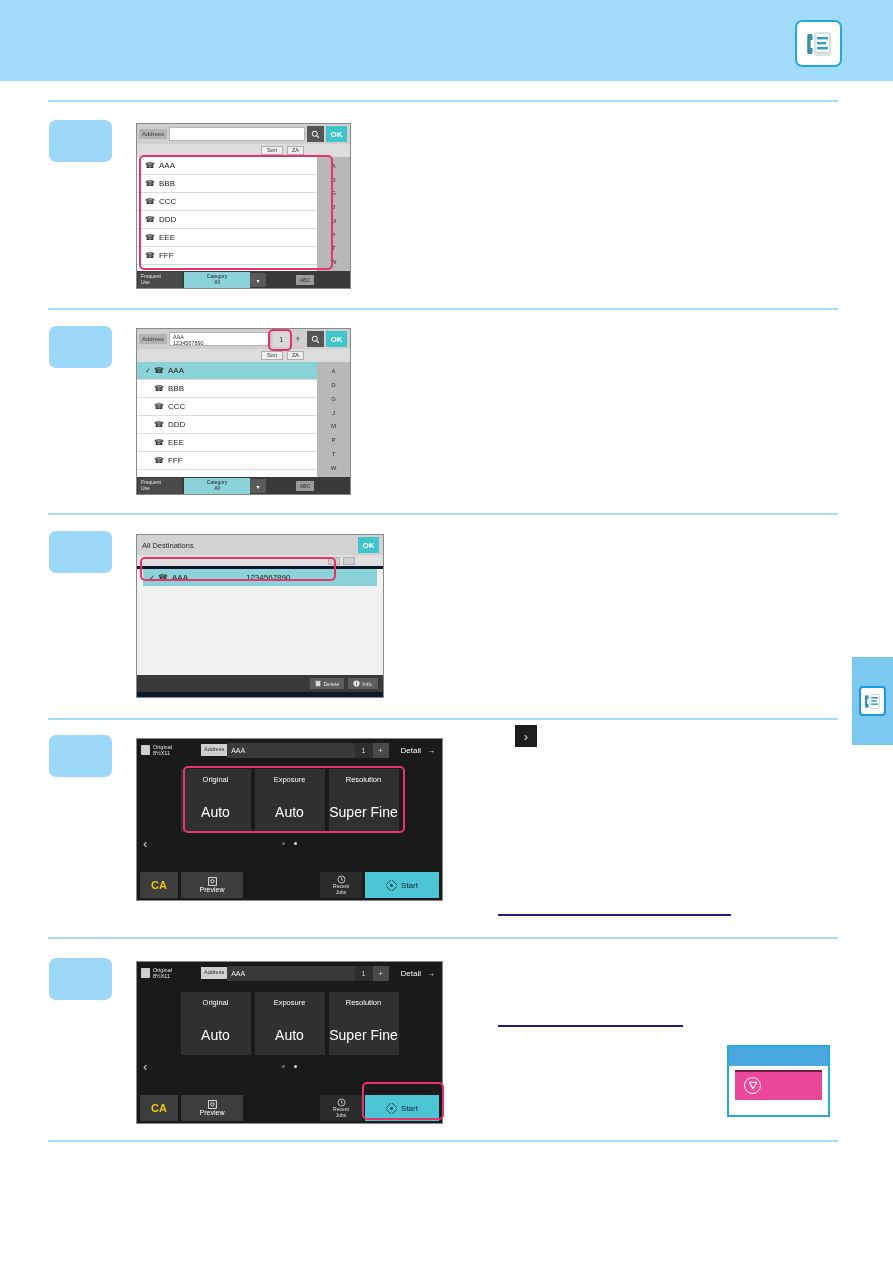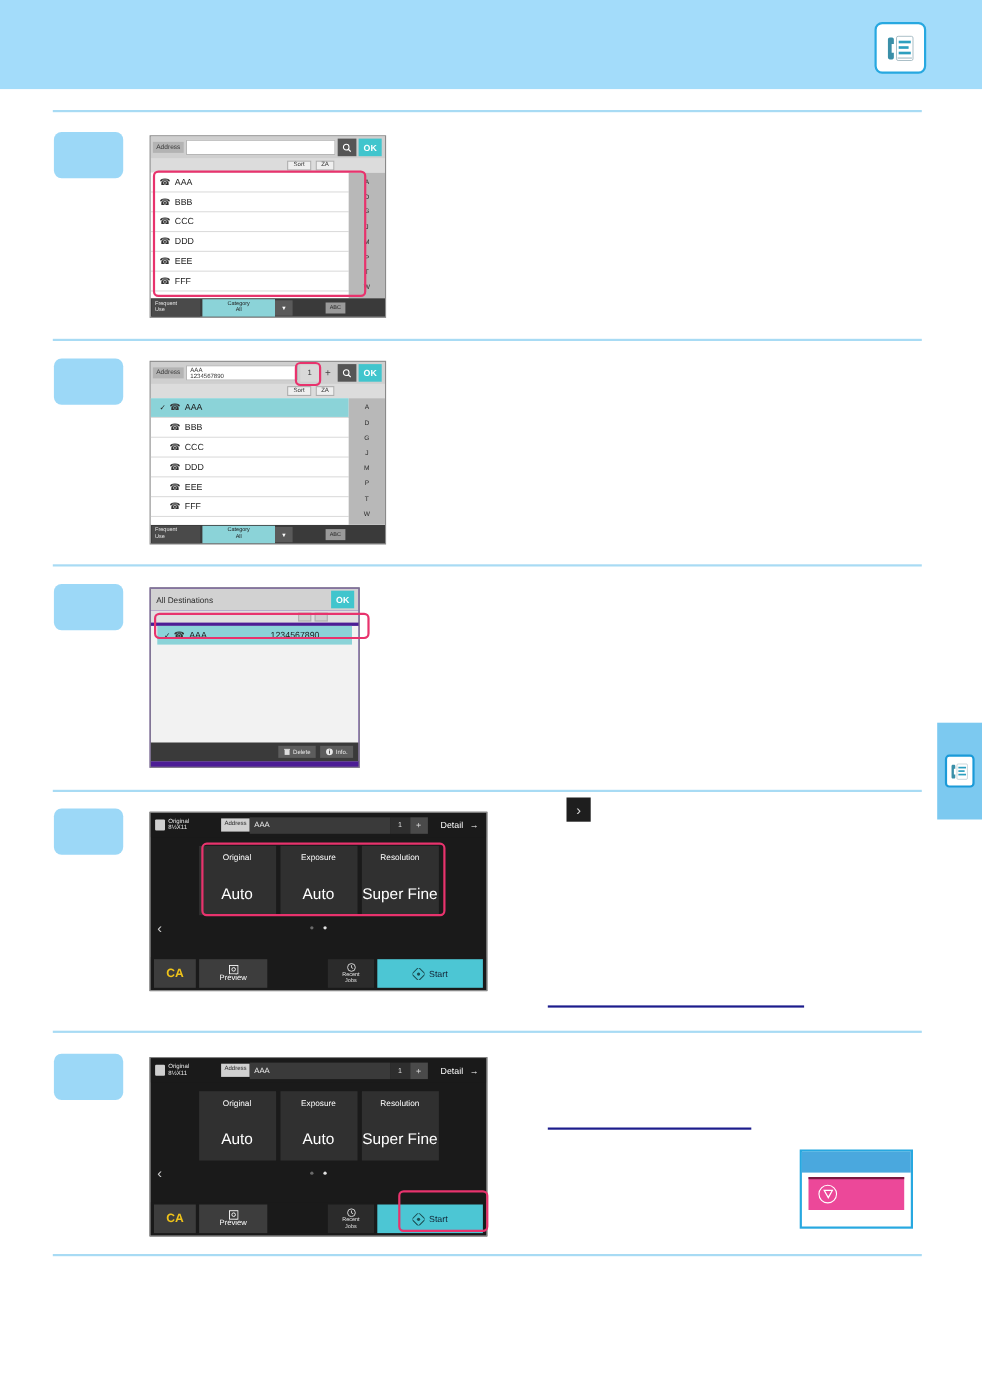--- a/index.html
+++ b/index.html
@@ -277,21 +277,21 @@
     font-size: 7px; line-height: 1.1;
   }
   .fx-spacer { flex: 1; }
   .fx-recent {
     width: 42px; height: 26px; background: #2b2b2b; color: #e2e2e2;
     display: flex; flex-direction: column;
     align-items: center; justify-content: center;
     font-size: 5px; line-height: 1.1; text-align: center;
   }
   .fx-start {
-    width: 96px; height: 26px; background: #4cc6d4; color: #123;
+    width: 74px; height: 26px; background: #4cc6d4; color: #123;
     display: flex; align-items: center; justify-content: center;
     gap: 4px; font-size: 8px;
   }
 
   
   .hl {
     position: absolute;
     border: 2.5px solid #e8336d;
     border-radius: 5px;
     pointer-events: none;
@@ -515,21 +515,21 @@
     <div class="ab-cat">
       <div>Category</div>
       <div>All</div>
     </div>
     <div class="ab-cat-arrow">▾</div>
     <div class="ab-abc">ABC</div>
   </div>
 </div>
 <div class="hl" style="top:329px; left:268px; width:24px; height:22px;"></div>
 
-<div class="screen" style="top:534px; left:136px; width:191px; height:164px; background:#4c1d95;">
+<div class="screen" style="top:534px; left:136px; width:248px; height:164px; background:#0f172a;">
   <div class="dest-top">
     <span class="dest-title">All Destinations</span>
     <div class="dest-ok">OK</div>
   </div>
   <div class="dest-subbar">
     <div class="dest-mini"></div>
     <div class="dest-mini"></div>
   </div>
   <div class="dest-body" style="height:123px">
     <div class="dest-row">

